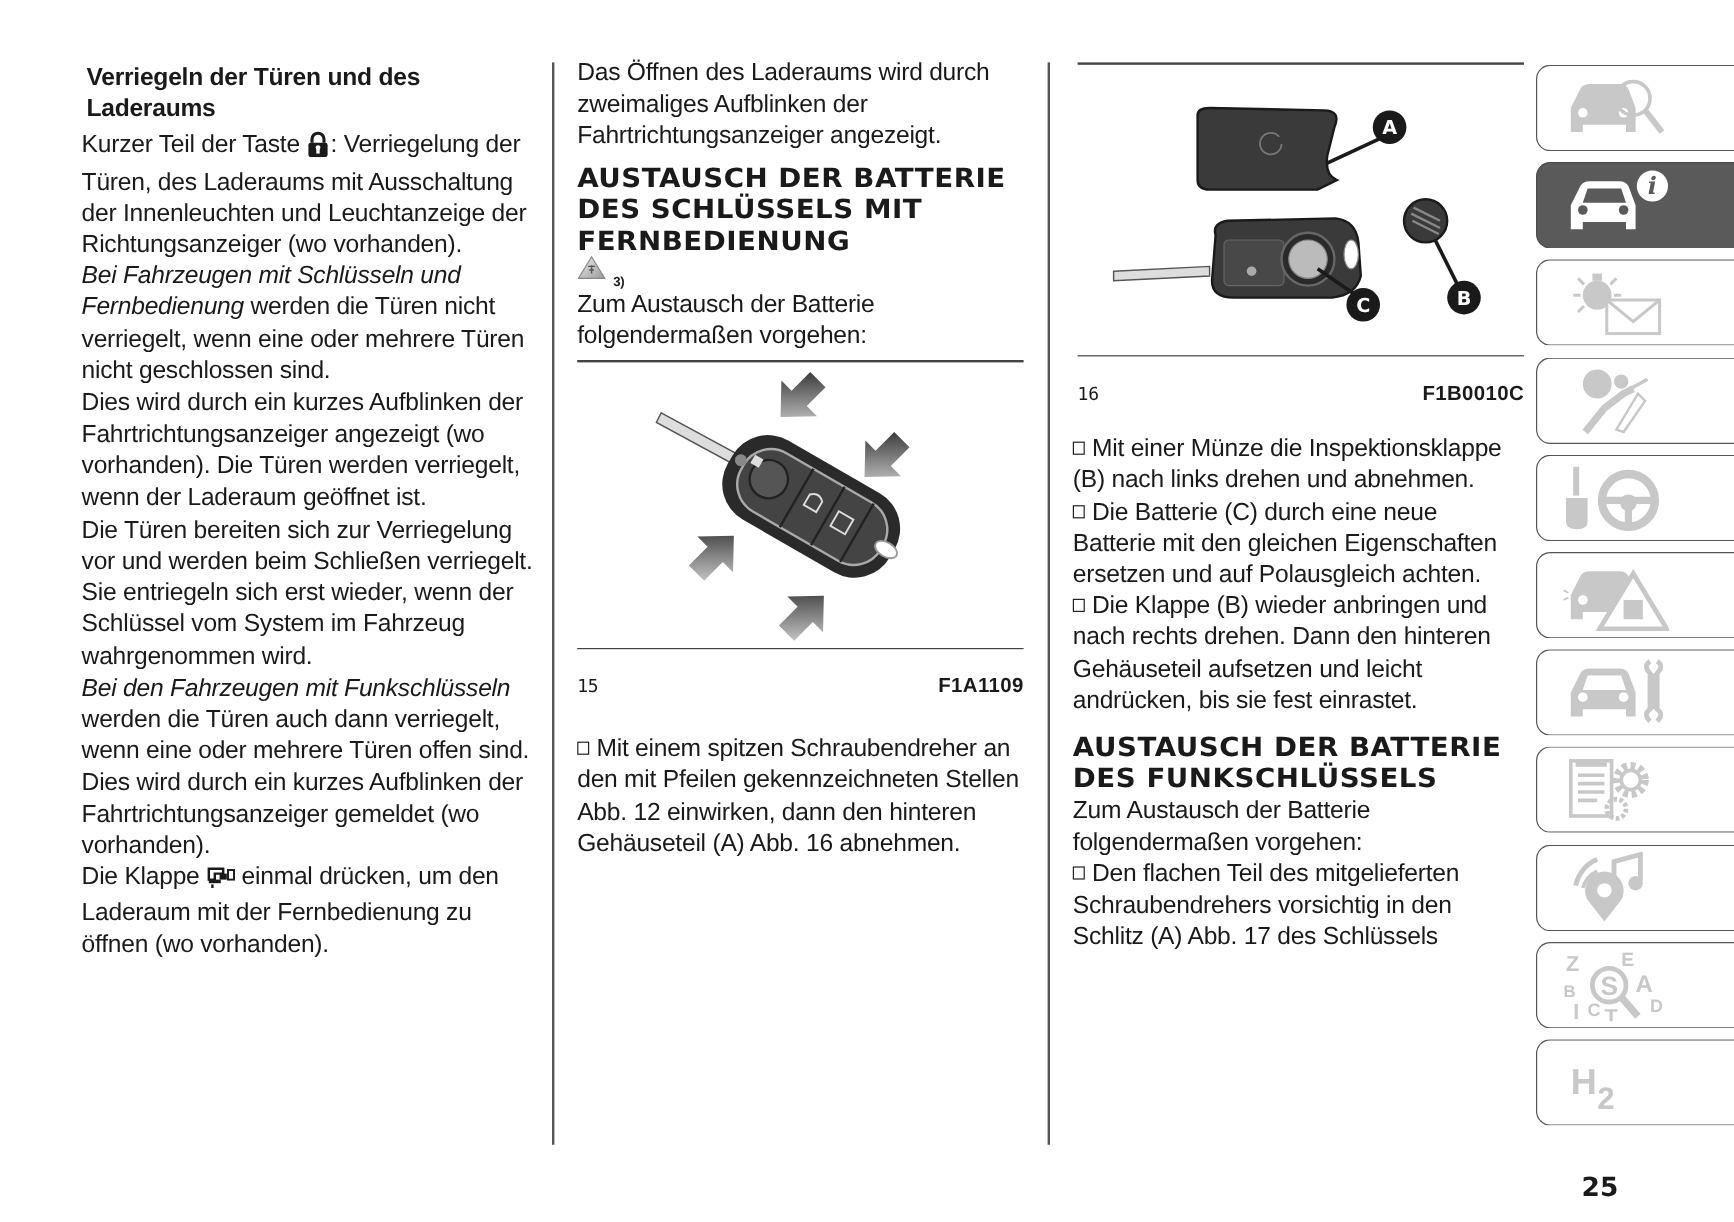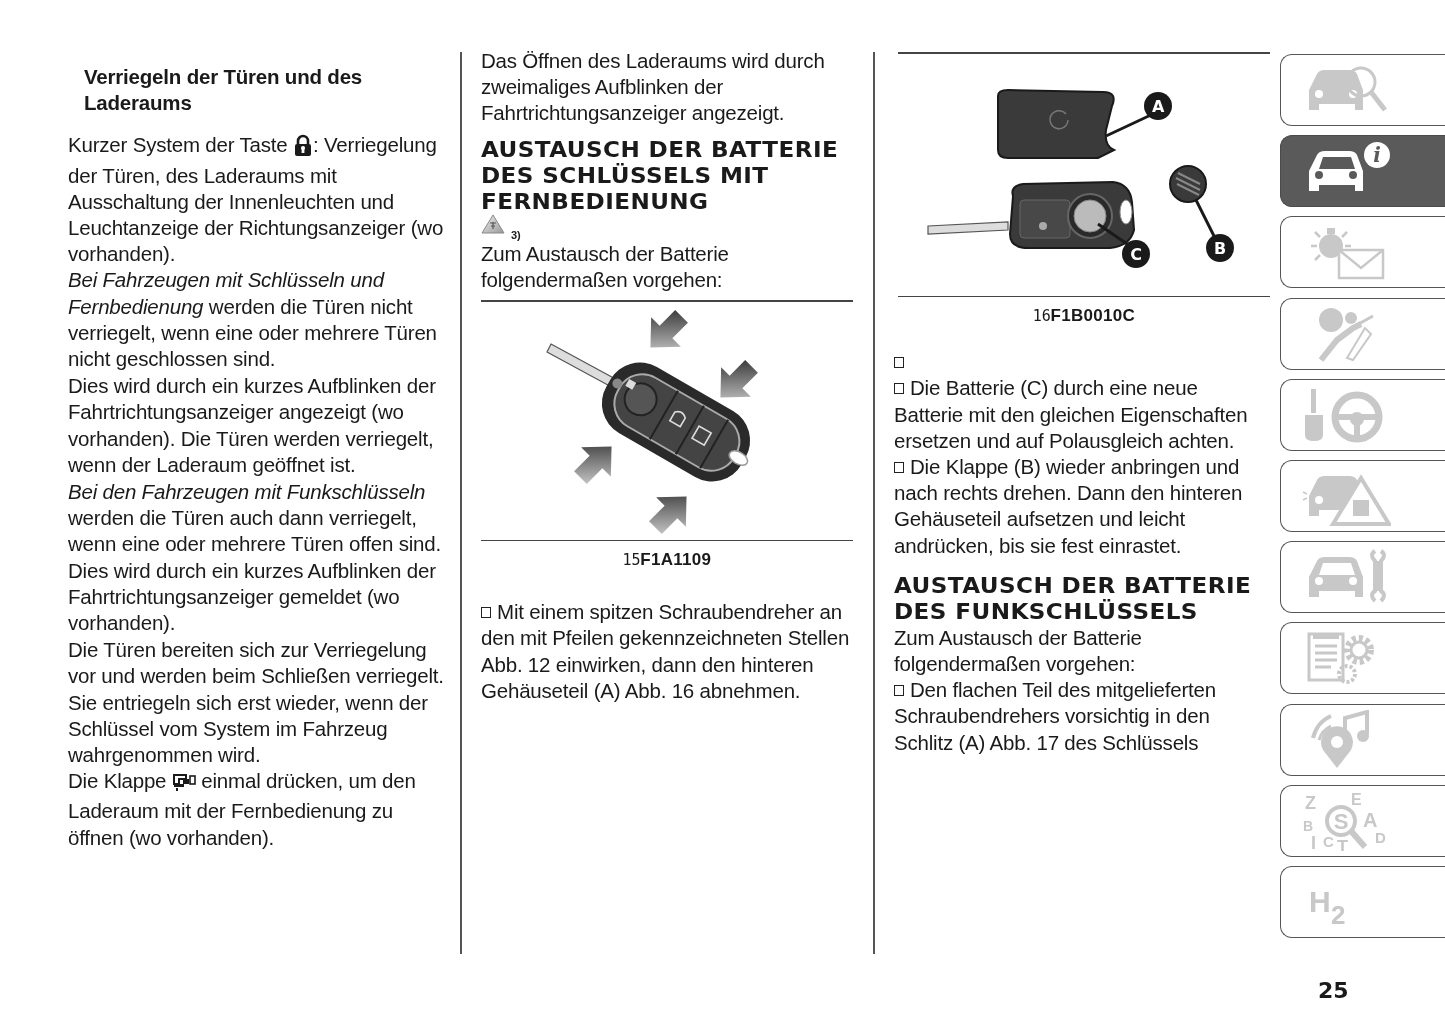--- a/index.html
+++ b/index.html
@@ -3,68 +3,68 @@
 <meta charset="utf-8">
 <style>
   html, body { margin: 0; padding: 0; background: #ffffff; }
   body { width: 1445px; height: 1018px; position: relative; overflow: hidden;
          font-family: "Liberation Sans", sans-serif; color: #1a1a1a; }
   .col { position: absolute; top: 48px; font-size: 20.5px; line-height: 26.2px; letter-spacing: -0.2px; }
   .col1 { left: 68px; width: 380px; }
   .col2 { left: 481px; width: 372px; }
   .col3 { left: 894px; width: 372px; }
   .vrule { position: absolute; width: 2px; background: #555; top: 52px; height: 902px; }
-  .h-sub { font-weight: bold; font-size: 20.5px; line-height: 26.2px; margin: 16px; }
+  .h-sub { font-weight: bold; font-size: 20.5px; line-height: 26.2px; margin: 4px; }
   .h-main { font-family: "DejaVu Sans", sans-serif; font-weight: bold; font-size: 22px; line-height: 26px;
             letter-spacing: 0.4px; margin: 10px 0 0 0; text-transform: uppercase; transform: scaleX(1.05); transform-origin: left; }
   p { margin: 0; }
   .gap { margin-top: 1px; }
   .gap-lg { margin-top: 10px; }
   em { font-style: italic; }
   .bullet { display: inline-block; width: 10px; height: 11px; border: 1.6px solid #222; border-left-width: 1.6px;
             box-sizing: border-box; margin-right: 6px; vertical-align: 1px; position: relative; }
   .bullet::after { content: ""; position: absolute; left: -3px; top: -3px; width: 3px; height: 3px; }
   .inline-icon { display: inline-block; vertical-align: -4px; }
   .warn-row { display: flex; align-items: flex-end; gap: 6px; margin-top: 2px; height: 24px; }
   .warn-note { font-size: 11px; font-weight: bold; line-height: 12px; }
   .figure { position: relative; }
   .fig-rule { height: 1.5px; background: #444; }
-  .fig-caption { display: flex; justify-content: center; align-items: center; font-size: 12px; margin-top: 6px; }
+  .fig-caption { display: flex; justify-content: space-between; align-items: center; font-size: 12px; margin-top: 18px; }
   .fig-num { font-family: "DejaVu Sans Mono", monospace; font-size: 15px; }
   .fig-code { font-weight: bold; font-size: 17px; letter-spacing: 0.3px; }
   .tabs { position: absolute; left: 1280px; top: 54px; width: 170px; }
   .tab { height: 72px; margin-bottom: 9.2px; border: 1.5px solid #555; border-right: none;
          border-radius: 12px 0 0 12px; box-sizing: border-box; display: flex; align-items: center; padding-left: 20px; background: #fff; }
   .tab.active { background: #5a5a5a; border-color: #4a4a4a; }
   .page-num { position: absolute; left: 1318px; top: 978px; font-family: "DejaVu Sans", sans-serif; font-weight: bold; font-size: 22px; }
 </style>
 </head>
 <body>
 
 <div class="vrule" style="left:460px;"></div>
 <div class="vrule" style="left:873px;"></div>
 
 <div class="col col1">
   <h3 class="h-sub">Verriegeln der Türen und des Laderaums</h3>
   <p>
-    <span>Kurzer System der Taste </span><span class="inline-icon"><svg width="20" height="22" viewBox="0 0 20 22">
+    <span>Kurzer Teil der Taste </span><span class="inline-icon"><svg width="20" height="22" viewBox="0 0 20 22">
           <path d="M5 10V7a5 5 0 0 1 10 0v3" fill="none" stroke="#1a1a1a" stroke-width="2.6"></path>
           <rect x="2" y="10" width="16" height="12" rx="2" fill="#1a1a1a"></rect>
           <rect x="8.6" y="13" width="2.8" height="6" fill="#fff"></rect>
           <circle cx="10" cy="14" r="2" fill="#fff"></circle>
         </svg></span><span>: Verriegelung der Türen, des Laderaums mit Ausschaltung der Innenleuchten und Leuchtanzeige der Richtungsanzeiger (wo vorhanden).</span>
   </p>
   <p>
     <em>Bei Fahrzeugen mit Schlüsseln und Fernbedienung</em><span> werden die Türen nicht verriegelt, wenn eine oder mehrere Türen nicht geschlossen sind.</span>
   </p>
   <p class="gap">Dies wird durch ein kurzes Aufblinken der Fahrtrichtungsanzeiger angezeigt (wo vorhanden). Die Türen werden verriegelt, wenn der Laderaum geöffnet ist.</p>
+  <p class="gap">Die Türen bereiten sich zur Verriegelung vor und werden beim Schließen verriegelt. Sie entriegeln sich erst wieder, wenn der Schlüssel vom System im Fahrzeug wahrgenommen wird.</p>
   <p class="gap">
     <em>Bei den Fahrzeugen mit Funkschlüsseln</em><span> werden die Türen auch dann verriegelt, wenn eine oder mehrere Türen offen sind. Dies wird durch ein kurzes Aufblinken der Fahrtrichtungsanzeiger gemeldet (wo vorhanden).</span>
   </p>
-  <p class="gap">Die Türen bereiten sich zur Verriegelung vor und werden beim Schließen verriegelt. Sie entriegeln sich erst wieder, wenn der Schlüssel vom System im Fahrzeug wahrgenommen wird.</p>
   <p>
     <span>Die Klappe </span><span class="inline-icon"><svg width="24" height="20" viewBox="0 0 24 20">
           <path d="M2 3h12v4H7v5H2z" fill="none" stroke="#1a1a1a" stroke-width="2"></path>
           <rect x="2" y="12" width="10" height="3" fill="#1a1a1a"></rect>
           <rect x="4" y="16" width="2" height="3" fill="#1a1a1a"></rect>
           <rect x="11" y="7" width="6" height="5" fill="#1a1a1a"></rect>
           <rect x="18" y="4" width="5" height="8" fill="none" stroke="#1a1a1a" stroke-width="1.6"></rect>
         </svg></span><span> einmal drücken, um den Laderaum mit der Fernbedienung zu öffnen (wo vorhanden).</span>
   </p>
 </div>
@@ -175,21 +175,21 @@
       </svg>
     </div>
     <div class="fig-rule"></div>
     <div class="fig-caption">
       <span class="fig-num">16</span>
       <span class="fig-code">F1B0010C</span>
     </div>
   </div>
 
   <div style="margin-top:20px; margin-left:-4px;">
-    <p><span class="bullet"></span></p>
+    <p><span class="bullet"></span><span>Mit einer Münze die Inspektionsklappe (B) nach links drehen und abnehmen.</span></p>
     <p><span class="bullet"></span><span>Die Batterie (C) durch eine neue Batterie mit den gleichen Eigenschaften ersetzen und auf Polausgleich achten.</span></p>
     <p><span class="bullet"></span><span>Die Klappe (B) wieder anbringen und nach rechts drehen. Dann den hinteren Gehäuseteil aufsetzen und leicht andrücken, bis sie fest einrastet.</span></p>
   </div>
 
   <h2 class="h-main" style="margin-left:-4px; margin-top:14px;">AUSTAUSCH DER BATTERIE DES FUNKSCHLÜSSELS</h2>
   <div style="margin-left:-4px;">
     <p>Zum Austausch der Batterie folgendermaßen vorgehen:</p>
     <p><span class="bullet"></span><span>Den flachen Teil des mitgelieferten Schraubendrehers vorsichtig in den Schlitz (A) Abb. 17 des Schlüssels</span></p>
   </div>
 </div>

